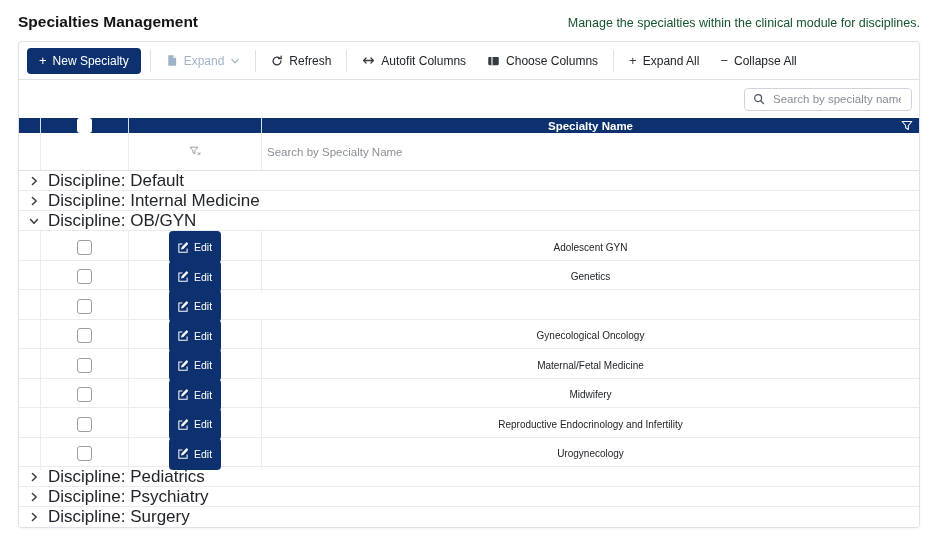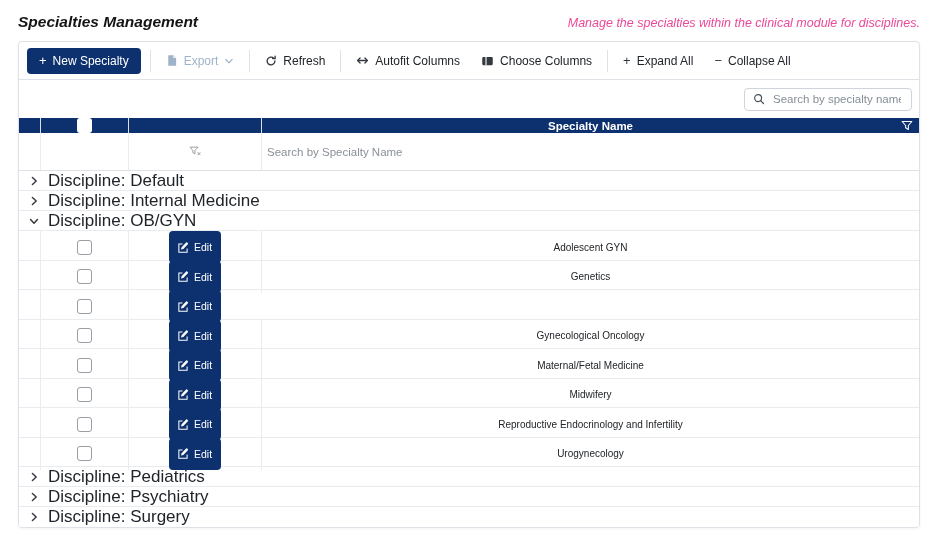--- a/index.html
+++ b/index.html
@@ -5,24 +5,24 @@
   * { box-sizing: border-box; }
   html,body { margin:0; padding:0; }
   body {
     width:938px; height:555px; overflow:hidden;
     background:#ffffff;
     font-family:"Liberation Sans", sans-serif;
     color:#212529;
   }
   .page-header{
     display:flex; justify-content:space-between; align-items:flex-start;
-    padding:13px 18px 0 18px; margin-bottom:10px;font-style:italic;
+    padding:13px 18px 0 18px; margin-bottom:10px;
   }
   .page-title{ font-size:15.5px; font-weight:700; margin:0; color:#141414; }
-  .page-subtitle{ font-size:12.5px; color:#ec4899; padding-top:3px; }
+  .page-subtitle{ font-size:12.5px; color:#14532d; padding-top:3px; }
 
   .panel{
     margin:0 18px; border:1px solid #dee2e6; border-radius:4px;
     box-shadow:0 1px 3px rgba(0,0,0,.05);
     background:#fff; overflow:hidden;
   }
 
   
   .toolbar{
     display:flex; align-items:center; gap:9px;
@@ -115,21 +115,21 @@
     </button>
     <span class="sep"></span>
 
     <button class="btn disabled">
       <span class="icon">
         <svg width="12" height="13" viewBox="0 0 16 16">
             <path fill="#9fb3c8" d="M3 1h7l3.5 3.5V15H3V1z"></path>
             <path fill="#ffffff" d="M9.8 1.4v3.4h3.4z"></path>
           </svg>
       </span>
-      <span>Export</span>
+      <span>Expand</span>
       <span class="icon">
         <svg width="10" height="10" viewBox="0 0 16 16" fill="none" stroke="#9fb3c8" stroke-width="2" stroke-linecap="round" stroke-linejoin="round">
             <polyline points="3,5.5 8,11 13,5.5"></polyline>
           </svg>
       </span>
     </button>
     <span class="sep"></span>
 
     <button class="btn">
       <span class="icon">

